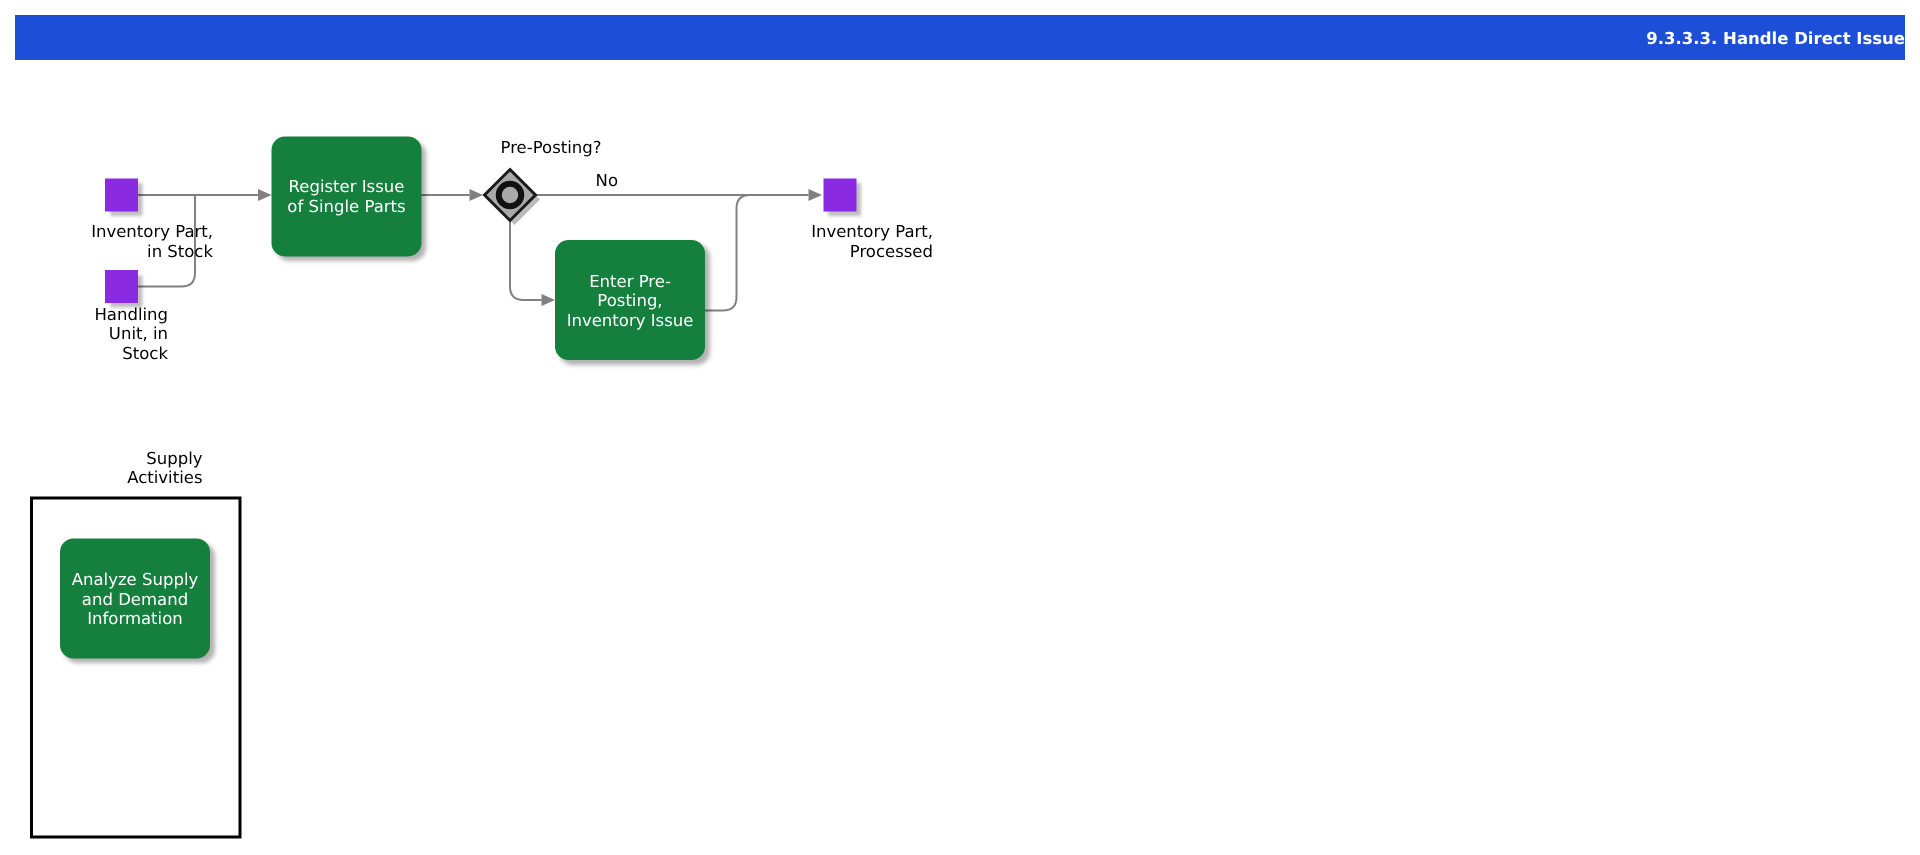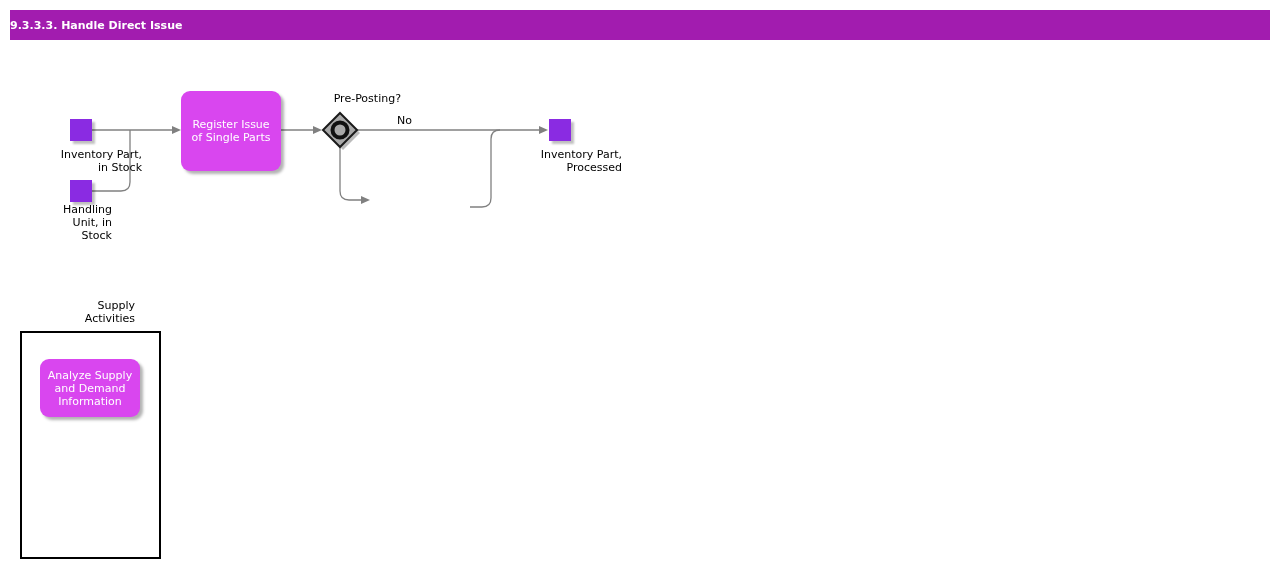--- a/index.html
+++ b/index.html
@@ -12,27 +12,27 @@
     position: relative;
     width: 1280px;
     height: 570px;
     overflow: hidden;
     background: #ffffff;
   }
   #titlebar {
     position: absolute;
     left: 10px; top: 10px;
     width: 1260px; height: 30px;
-    background: #a21caf;
+    background: #1d4ed8;
     color: #ffffff;
     font-size: 11px;
     font-weight: bold;
     display: flex;
     align-items: center;
-    justify-content: flex-start;
+    justify-content: flex-end;
   }
   #connector-svg {
     position: absolute;
     left: 0; top: 0;
     width: 1280px; height: 570px;
   }
   .sq {
     position: absolute;
     width: 22px; height: 22px;
     background: #8A2BE2;
@@ -50,36 +50,36 @@
     white-space: pre-line;
   }
   #lbl-start1  { left: 18px;  top: 148px; width: 124px; }
   #lbl-start2  { left: 48px;  top: 203px; width: 64px;  }
   #lbl-end     { left: 498px; top: 148px; width: 124px; }
   #lbl-gateway { left: 281px; top: 92px;  width: 120px; }
   #lbl-no      { left: 382px; top: 114px; width: 30px;  }
   #lbl-general { left: 35px;  top: 299px; width: 100px; }
   .task {
     position: absolute;
-    background: #d946ef;
+    background: #15803d;
     border-radius: 9px;
     color: #ffffff;
     font-size: 11px;
     line-height: 13px;
     text-align: center;
     white-space: pre-line;
     display: flex;
     align-items: center;
     justify-content: center;
     box-shadow: 3px 3px 3px rgba(0,0,0,0.3);
     cursor: pointer;
   }
   #task-register { left: 181px; top: 91px;  width: 100px; height: 80px; }
   #task-preposting { left: 370px; top: 160px; width: 100px; height: 80px; }
-  #task-analyze { left: 40px; top: 359px; width: 100px; height: 58px; }
+  #task-analyze { left: 40px; top: 359px; width: 100px; height: 80px; }
   #task-viewconfig { left: 40px; top: 460px; width: 100px; height: 80px; }
   #ga-box {
     position: absolute;
     left: 20px; top: 331px;
     width: 141px; height: 228px;
     border: 2px solid #000000;
     background: #ffffff;
     box-sizing: border-box;
   }
 </style>
@@ -123,20 +123,23 @@
   <div class="lbl" id="lbl-start2">Handling
 Unit, in
 Stock</div>
   <div class="lbl" id="lbl-end">Inventory Part,
 Processed</div>
   <div class="lbl" id="lbl-gateway">Pre-Posting?</div>
   <div class="lbl" id="lbl-no">No</div>
 
   <div class="task" id="task-register">Register Issue
 of Single Parts</div>
+  <div class="task" id="task-preposting">Enter Pre-
+Posting,
+Inventory Issue</div>
 
   <div class="lbl" id="lbl-general">Supply
 Activities</div>
   <div id="ga-box"></div>
   <div class="task" id="task-analyze">Analyze Supply
 and Demand
 Information</div>
 
 </div>
 

